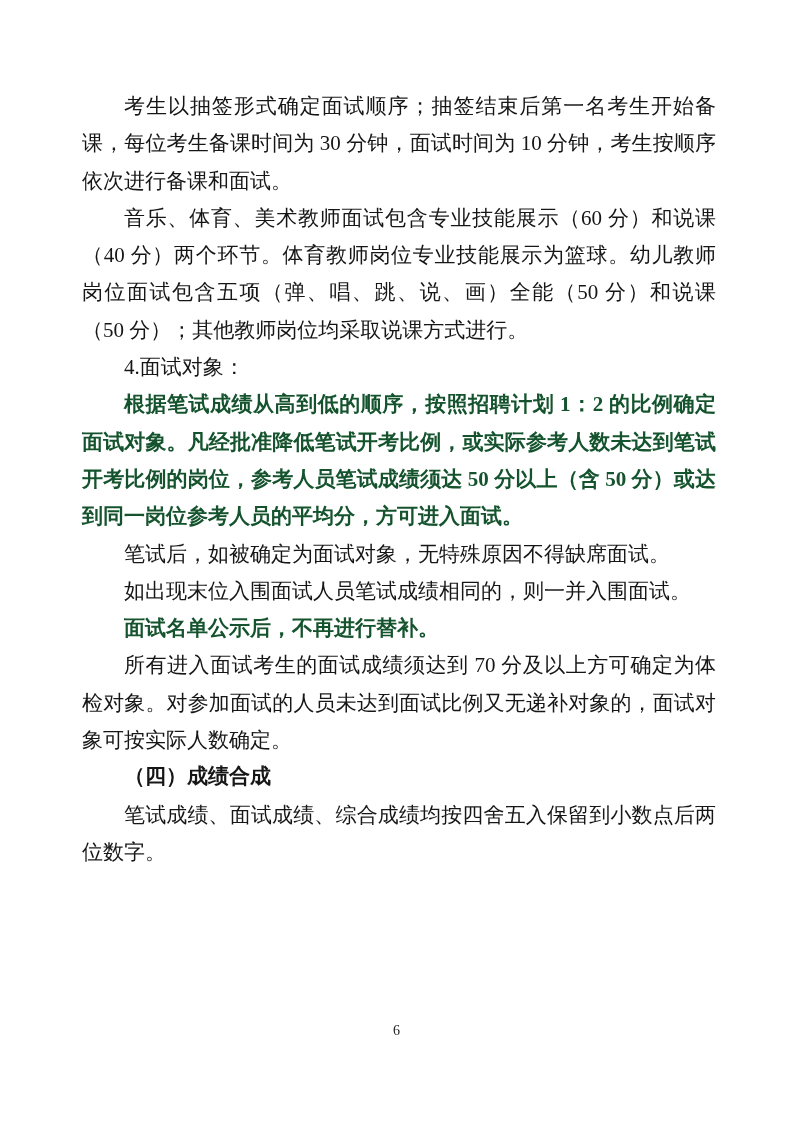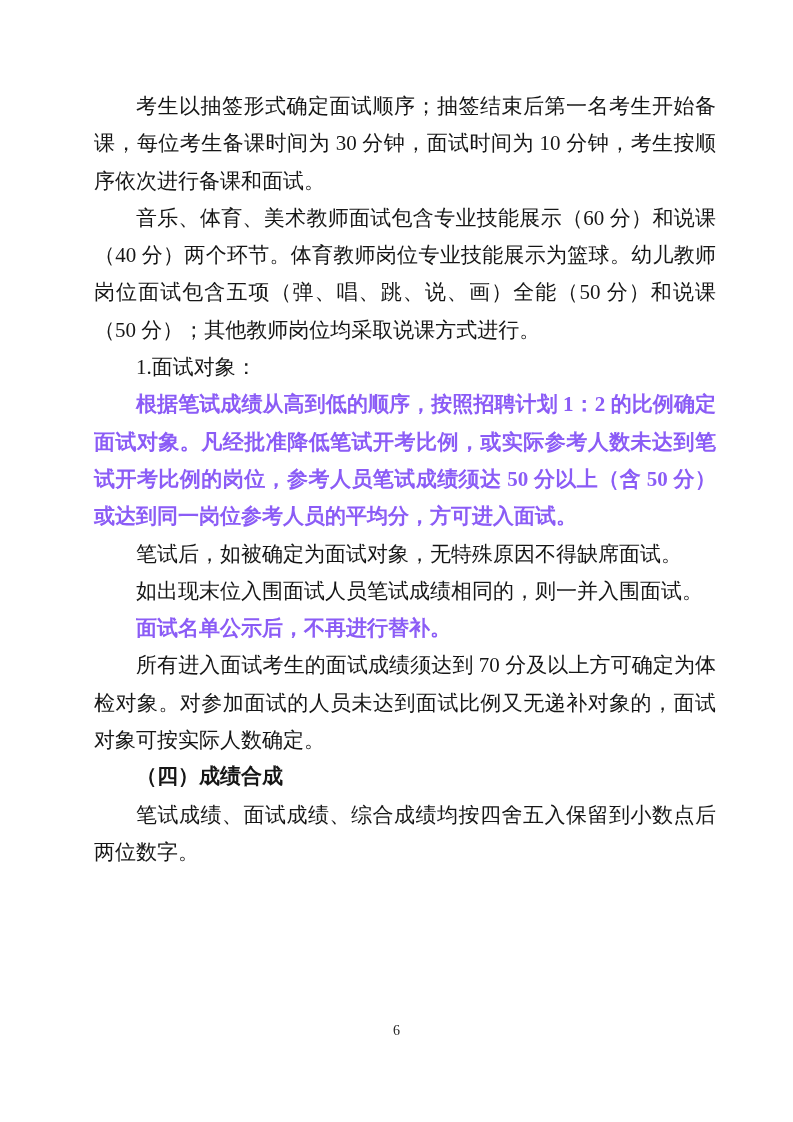--- a/index.html
+++ b/index.html
@@ -11,36 +11,36 @@
     position: relative;
     width: 793px;
     height: 1122px;
     background: #ffffff;
     overflow: hidden;
     font-family: "Liberation Serif", "DejaVu Serif", serif;
   }
   .content {
     position: absolute;
     top: 0;
-    left: 16px;
+    left: 4px;
     right: 0;
     padding: 88px 77px 0 78px;
     color: #161616;
     font-size: 21px;
     line-height: 37.3px;
     text-align: justify;
     text-justify: inter-ideograph;
   }
   .content p {
     margin: 0;
     padding: 0;
     text-indent: 2em;
   }
   .para-red {
-    color: #8b5cf6;
+    color: #14532d;
     font-weight: bold;
   }
   .para-heading {
     font-weight: bold;
     font-family: Liberation Mono, monospace;
   }
   .page-number {
     position: absolute;
     left: 0;
     right: 0;
@@ -52,21 +52,21 @@
     font-family: "Liberation Serif", "DejaVu Serif", serif;
   }
 </style>
 </head>
 <body>
 
 <div class="page">
   <div class="content">
     <p>考生以抽签形式确定面试顺序；抽签结束后第一名考生开始备课，每位考生备课时间为 30 分钟，面试时间为 10 分钟，考生按顺序依次进行备课和面试。</p>
     <p>音乐、体育、美术教师面试包含专业技能展示（60 分）和说课（40 分）两个环节。体育教师岗位专业技能展示为篮球。幼儿教师岗位面试包含五项（弹、唱、跳、说、画）全能（50 分）和说课（50 分）；其他教师岗位均采取说课方式进行。</p>
-    <p>1.面试对象：</p>
+    <p>4.面试对象：</p>
     <p class="para-red">根据笔试成绩从高到低的顺序，按照招聘计划 1：2 的比例确定面试对象。凡经批准降低笔试开考比例，或实际参考人数未达到笔试开考比例的岗位，参考人员笔试成绩须达 50 分以上（含 50 分）或达到同一岗位参考人员的平均分，方可进入面试。</p>
     <p>笔试后，如被确定为面试对象，无特殊原因不得缺席面试。</p>
     <p>如出现末位入围面试人员笔试成绩相同的，则一并入围面试。</p>
     <p class="para-red">面试名单公示后，不再进行替补。</p>
     <p>所有进入面试考生的面试成绩须达到 70 分及以上方可确定为体检对象。对参加面试的人员未达到面试比例又无递补对象的，面试对象可按实际人数确定。</p>
     <p class="para-heading">（四）成绩合成</p>
     <p>笔试成绩、面试成绩、综合成绩均按四舍五入保留到小数点后两位数字。</p>
   </div>
   <div class="page-number">6</div>
 </div>

